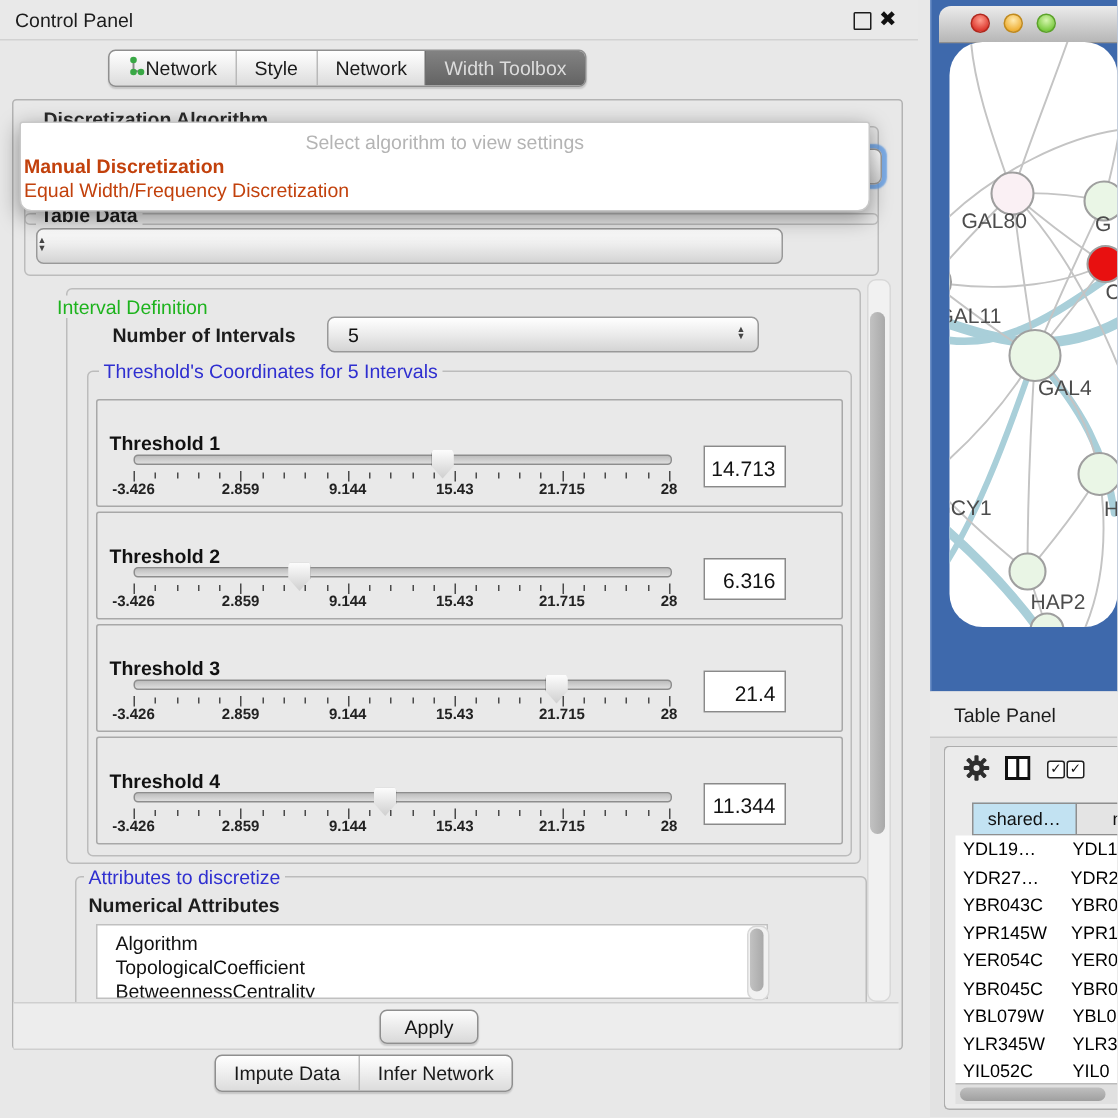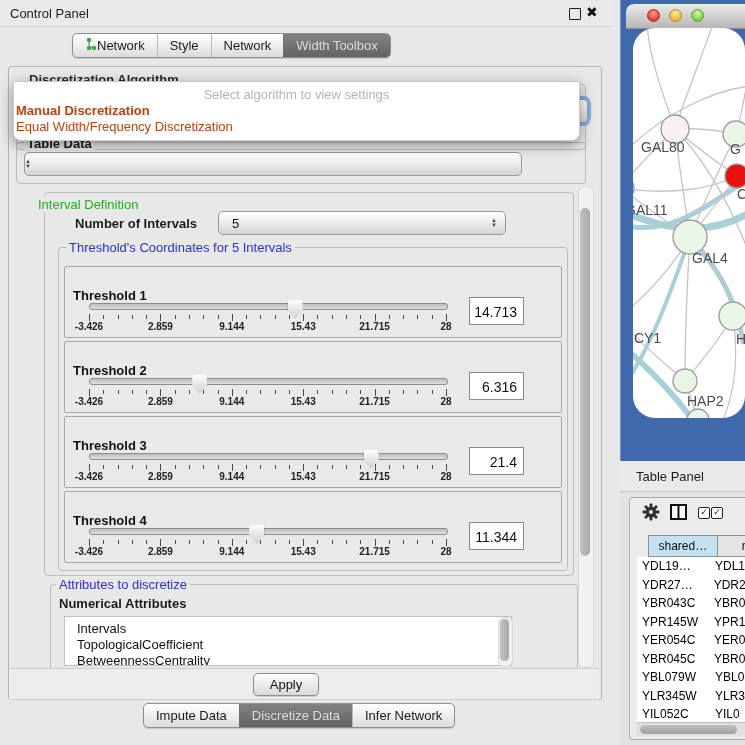--- a/index.html
+++ b/index.html
@@ -307,39 +307,36 @@
     </div>
 
   <div class="abs vscroll-track" style="left:578px;top:186px;width:14px;height:480px;">
     <div class="scroll-thumb" style="position:absolute;left:1px;top:21px;width:10px;height:348px;"></div>
   </div>
 
   <div class="abs groupbox" style="left:50px;top:584px;width:526px;height:86px;"></div>
   <div class="abs grouplabel blue" style="left:56px;top:577px;">Attributes to discretize</div>
   <div class="abs grouplabel bold" style="left:56px;top:596px;color:#1c1c1c;background:transparent;">Numerical Attributes</div>
   <div class="abs attr-list" id="attrList" style="padding-top:4px;box-sizing:border-box;">
-      <div class="attr-item">Intervals</div>
+      <div class="attr-item">Algorithm</div>
       <div class="attr-item">TopologicalCoefficient</div>
       <div class="attr-item">BetweennessCentrality</div>
     </div>
   <div class="abs vscroll-track" style="left:498px;top:617px;width:13px;height:48px;">
     <div class="scroll-thumb" style="position:absolute;left:1px;top:1px;width:9px;height:42px;"></div>
   </div>
 
   <div class="abs apply-strip"></div>
   <div class="abs push-btn" style="left:253px;top:673px;width:64px;height:21px;">
     <span>Apply</span>
   </div>
 
   <div class="abs segmented bottom-tabs" id="bottomTabs">
       <div class="seg">
         <span>Impute Data</span>
-      </div>
-      <div class="seg sel">
-        <span>Discretize Data</span>
       </div>
       <div class="seg">
         <span>Infer Network</span>
       </div>
     </div>
 
   <div class="abs popup" id="algoPopup">
     <div class="hint">Select algorithm to view settings</div>
   <div class="opt bold" style="top: 21px;">Manual Discretization</div>
       <div class="opt" style="top: 37px;">Equal Width/Frequency Discretization</div>

